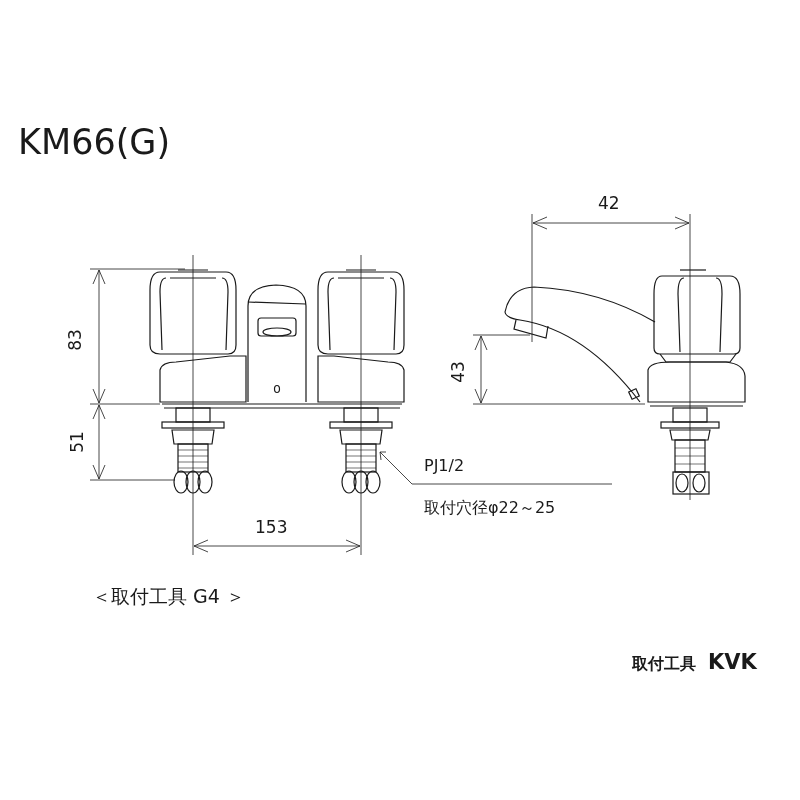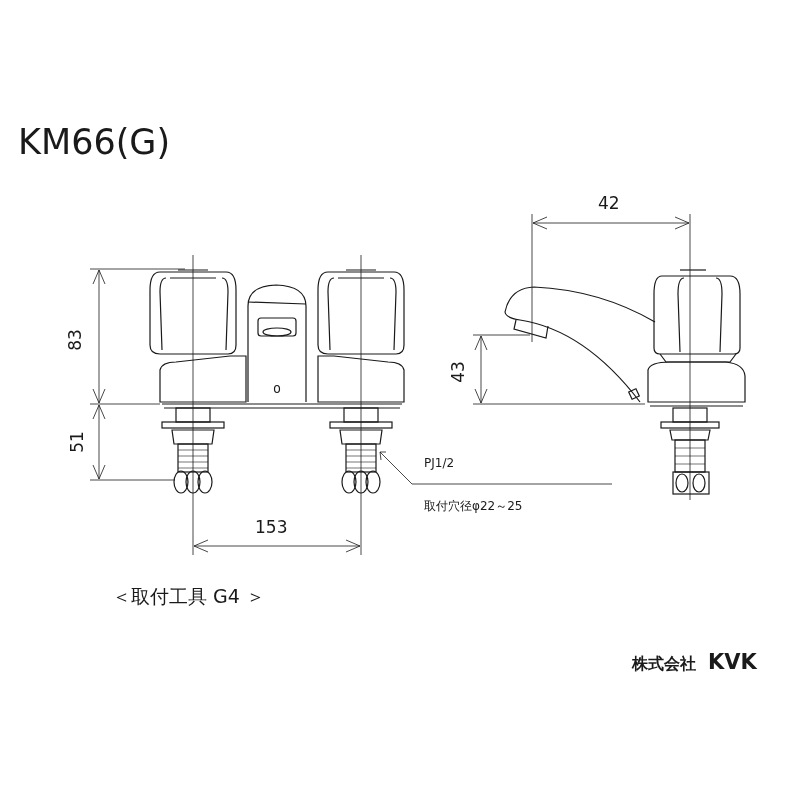--- a/index.html
+++ b/index.html
@@ -1,21 +1,21 @@
 <!DOCTYPE html>
 <html><head>
 <meta charset="utf-8">
 <style>
   html, body { margin: 0; padding: 0; background: #ffffff; }
   body { width: 800px; height: 800px; position: relative; overflow: hidden; font-family: "DejaVu Sans", sans-serif; color: #1a1a1a; }
   .title { position: absolute; left: 18px; top: 122px; font-size: 35px; font-weight: normal; letter-spacing: 0px; }
   .dim { position: absolute; font-size: 17px; }
   .dim-v { transform: rotate(-90deg); transform-origin: center; }
-  .note { position: absolute; font-size: 12px; }
-  .accessory { position: absolute; left: 112px; top: 584px; font-size: 19px; }
+  .note { position: absolute; font-size: 16px; }
+  .accessory { position: absolute; left: 92px; top: 584px; font-size: 19px; }
   .brand { position: absolute; left: 632px; top: 650px; font-size: 16px; font-weight: bold; }
   .brand .logo { font-size: 21px; font-weight: 900; letter-spacing: 0px; margin-left: 12px; }
   svg.drawing { position: absolute; left: 0; top: 0; }
 </style>
 </head>
 <body>
 
 <div class="title">KM66(G)</div>
 
 <svg class="drawing" width="800" height="800" viewBox="0 0 800 800" fill="none" stroke="#1a1a1a" stroke-width="1.2">
@@ -138,14 +138,14 @@
 <div class="dim" style="left:255px; top:517px;">153</div>
 <div class="dim" style="left:598px; top:193px;">42</div>
 <div class="dim dim-v" style="left:447px; top:362px;">43</div>
 
 <div class="note" style="left:424px; top:456px;">PJ1/2</div>
 <div class="note" style="left:424px; top:498px;">取付穴径φ22～25</div>
 
 <div class="accessory">＜取付工具 G4 ＞</div>
 
 <div class="brand">
-  <span>株式会社</span><span class="logo">KVK</span>
+  <span>取付工具</span><span class="logo">KVK</span>
 </div>
 
 </body></html>

